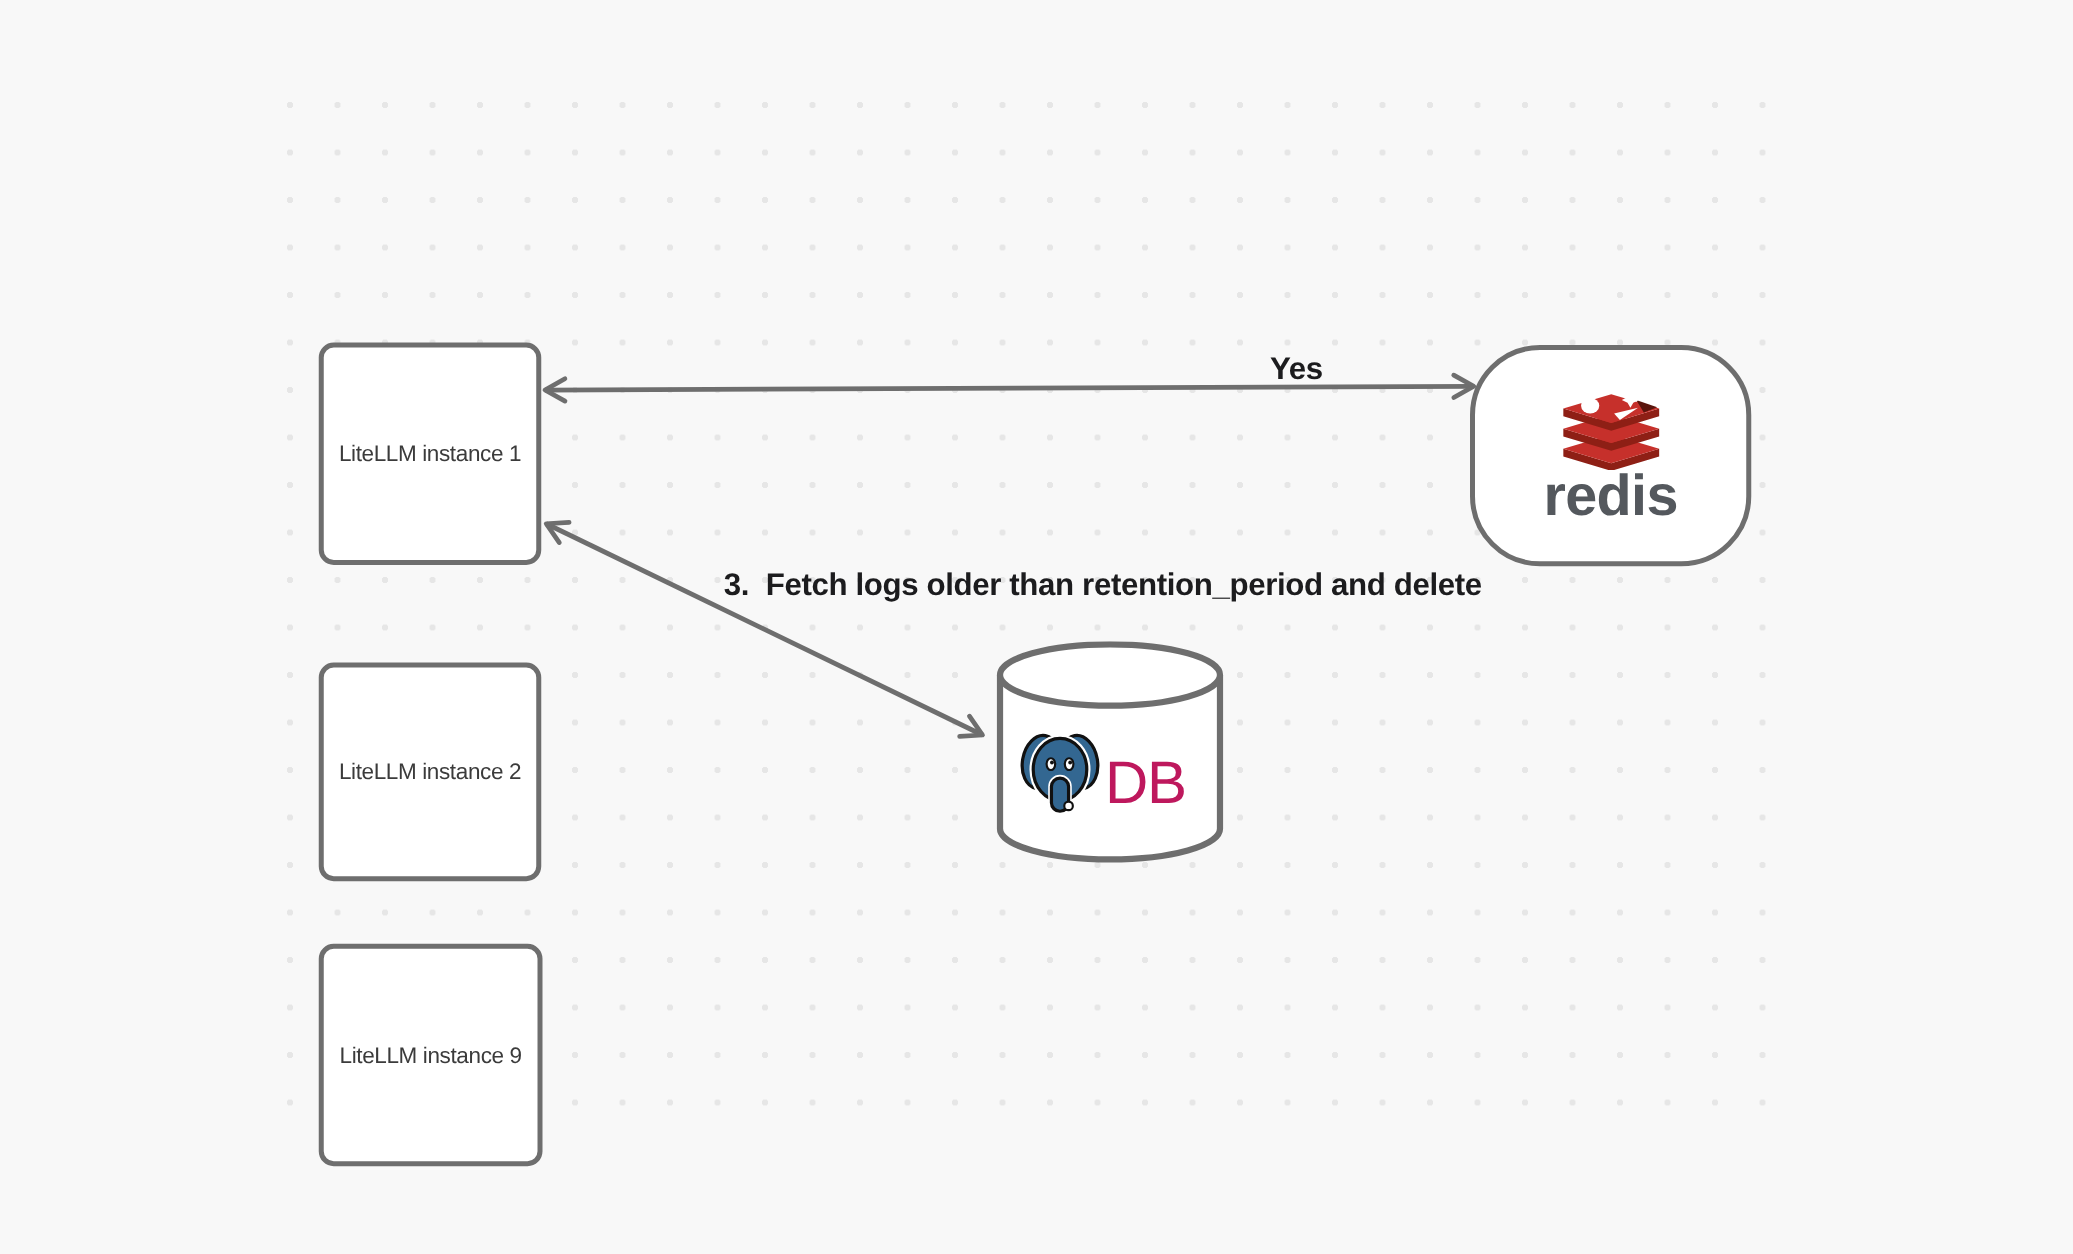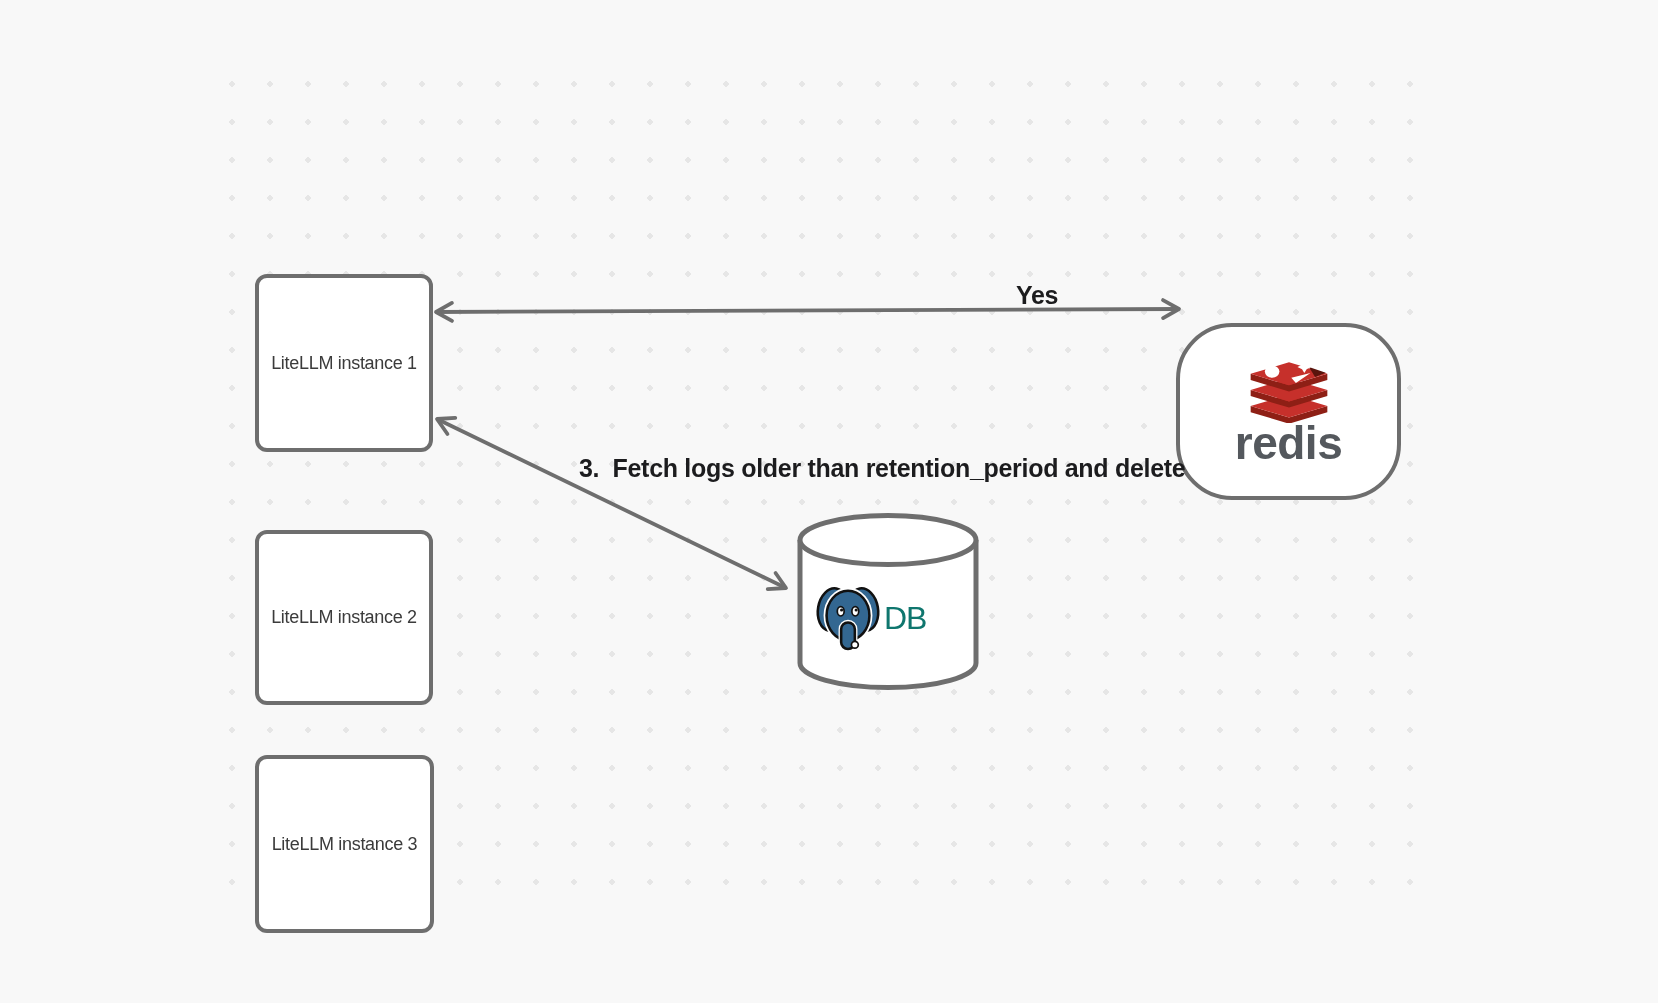--- a/index.html
+++ b/index.html
@@ -17,31 +17,31 @@
     position:absolute;background:#ffffff;border:4px solid #6e6e6e;border-radius:12px;
     box-sizing:border-box;display:flex;align-items:center;justify-content:center;
   }
   .node-label{font-size:18px;color:#3b3b3b;letter-spacing:-0.3px;}
   #node-instance1{left:255px;top:274px;width:178px;height:178px;}
   #node-instance2{left:255px;top:530px;width:178px;height:175px;}
   #node-instance3{left:255px;top:755px;width:179px;height:178px;}
   .redis-node{
     position:absolute;left:1176px;top:276px;width:225px;height:177px;
     background:#ffffff;border:4px solid #6e6e6e;border-radius:56px;box-sizing:border-box;
-    display:flex;flex-direction:column;align-items:center;justify-content:center;margin-top:47px;
+    display:flex;flex-direction:column;align-items:center;justify-content:center;
   }
   .redis-wordmark{
     font-size:46px;font-weight:bold;color:#54585d;line-height:0.85;margin-top:1px;
     letter-spacing:-0.5px;
   }
   .db-node{position:absolute;left:797px;top:513px;width:182px;height:179px;}
   .db-cylinder{position:absolute;left:0;top:0;}
   .pg-logo{position:absolute;left:15px;top:68px;}
   .db-label{
-    position:absolute;left:87px;top:88px;font-size:32px;font-weight:500;color:#0f766e;
+    position:absolute;left:87px;top:88px;font-size:48px;font-weight:500;color:#be185d;
     letter-spacing:-1px;line-height:1.1;text-align:center;
   }
   .edge-label{
     position:absolute;font-weight:bold;font-size:25px;color:#1c1c1e;
     white-space:pre;letter-spacing:-0.3px;line-height:1.2;
   }
   #edge1-label{left:495px;top:280px;}
   #edge1-response{left:1016px;top:280px;}
   #edge2-label{left:579px;top:453px;}
 </style>
@@ -62,21 +62,21 @@
     <line x1="437" y1="419" x2="786" y2="588" stroke="#6e6e6e" stroke-width="3.8" marker-start="url(#ah)" marker-end="url(#ah)"></line>
   </svg>
 
   <div class="node" id="node-instance1">
     <span class="node-label">LiteLLM instance 1</span>
   </div>
   <div class="node" id="node-instance2">
     <span class="node-label">LiteLLM instance 2</span>
   </div>
   <div class="node" id="node-instance3">
-    <span class="node-label">LiteLLM instance 3</span>
+    <span class="node-label">LiteLLM instance 9</span>
   </div>
 
   <div class="redis-node">
     <svg width="92" height="63" viewBox="0 0 120 82">
 
       <g transform="translate(0,42)">
         <path d="M10,18 L60,33 L110,18 L110,26 L60,41 L10,26 Z" fill="#8e1f15"></path>
         <path d="M60,3 L110,18 L60,33 L10,18 Z" fill="#c6302b"></path>
       </g>
 

